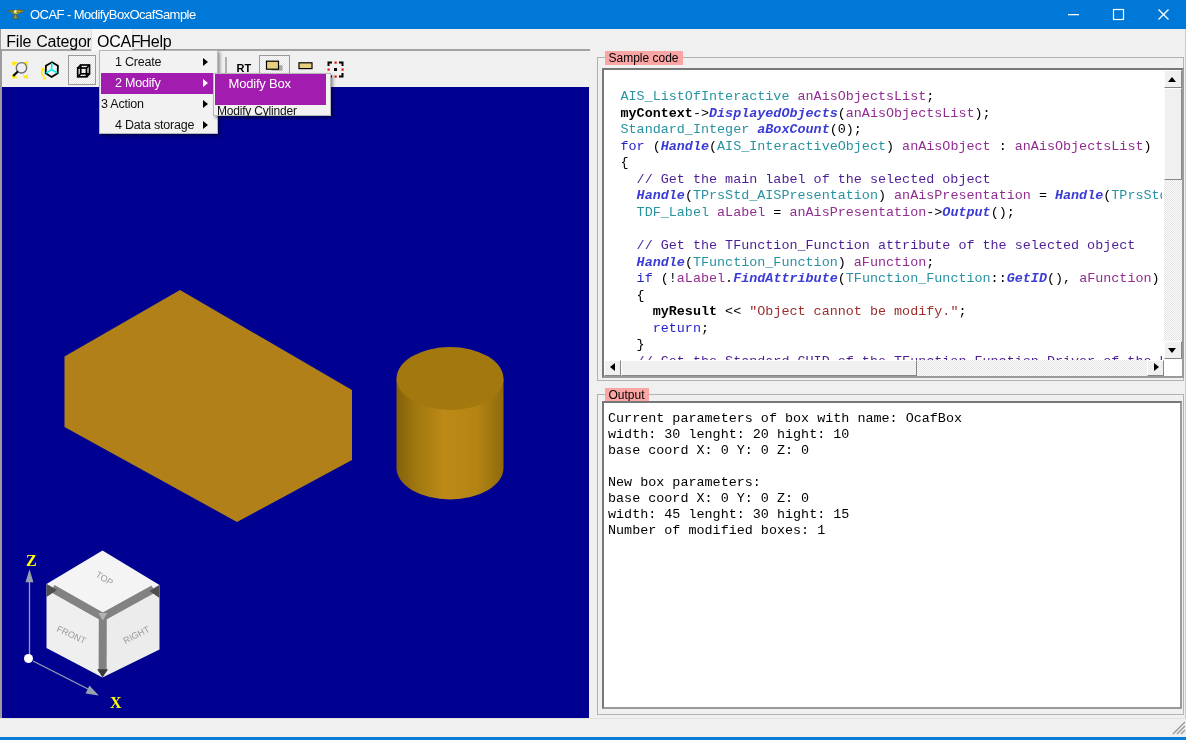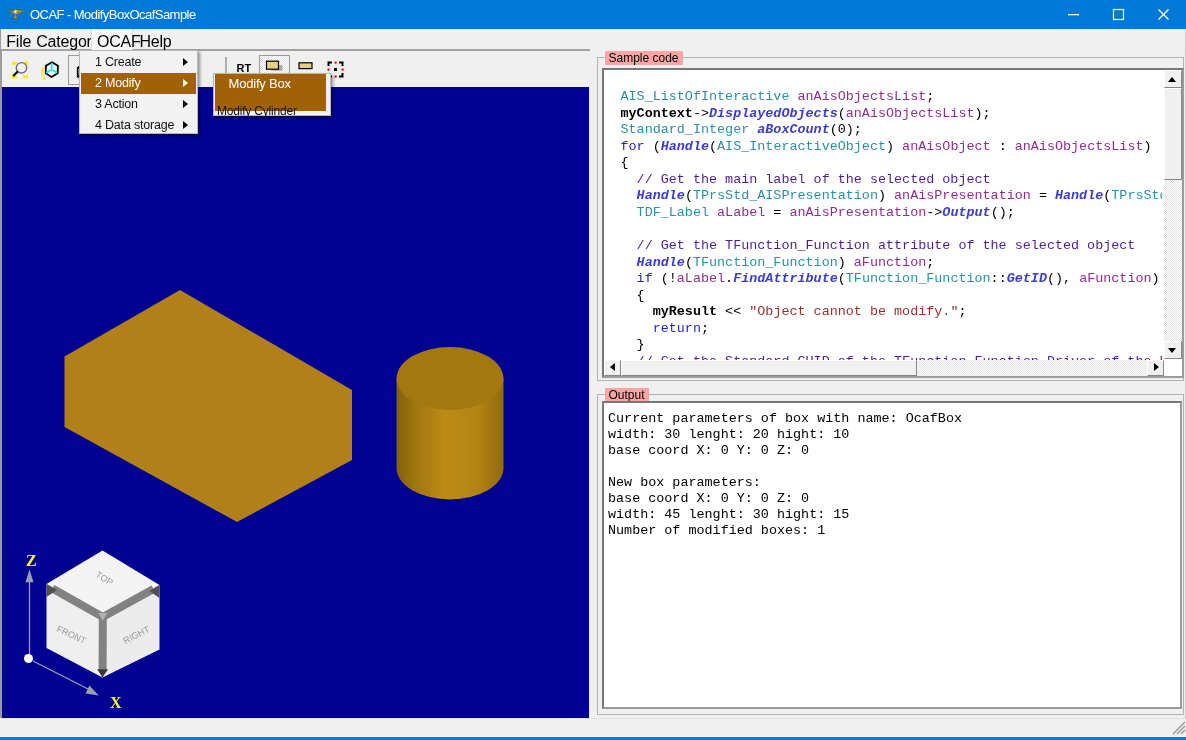--- a/index.html
+++ b/index.html
@@ -21,21 +21,21 @@
 .k{color:#2323cc;font-weight:normal}.b{font-weight:bold}.c{color:#4c1d95}.s{color:#9b2d2d}
 .sb{position:absolute;background:#f0f0f0}
 .sbtn{position:absolute;background:#f0f0f0;border:1px solid;border-color:#ffffff #868686 #868686 #ffffff}
 .track{background-image:conic-gradient(#fdfdfd 25%,#e3e3e3 0 50%,#fdfdfd 0 75%,#e3e3e3 0);background-size:2px 2px}
 .thumb{position:absolute;background:#f0f0f0;border:1px solid;border-color:#fdfdfd #868686 #868686 #fdfdfd}
 .arr{position:absolute;width:0;height:0}
 #statusbar{position:absolute;left:0;top:718px;width:1186px;height:19px;background:#f0f0f0;border-top:1px solid #e2e2e2}
 #bottomline{position:absolute;left:0;top:737px;width:1186px;height:3px;background:#0c7bd5}
 .menupanel{position:absolute;background:#f2f2f2;border:1px solid #b8b8b8;box-shadow:2px 2px 3px rgba(0,0,0,0.4);font-size:12.5px;letter-spacing:-0.2px;color:#111;z-index:50}
 .mitem{position:absolute;left:1px;right:1px;height:21px;line-height:21px}
-.hl{background:#a16207;color:#fff}
+.hl{background:#a21caf;color:#fff}
 .marr{position:absolute;width:0;height:0;border-left:5px solid #000;border-top:4.5px solid transparent;border-bottom:4.5px solid transparent}
 </style></head><body>
 <div id="titlebar">
 <svg class="abs" style="left:7px;top:9px" width="18" height="11" viewBox="0 0 18 11">
 <path d="M0.5 2.5 L4 1.2 L6.5 2 L11 0.8 L14.5 1.8 L17 0.8 L16.5 2.6 L13.5 3.4 Z" fill="#caa10e" stroke="#6a5203" stroke-width="0.6"></path>
 <path d="M2.8 2.6 Q8.5 7.8 14.2 2.8 L13 3.2 Q8.5 6.2 4 3 Z" fill="#8a6a06"></path>
 <path d="M3.5 2.8 Q8.5 7 13.5 3 Q8.6 5.4 3.5 2.8 Z" fill="#e8c41a"></path>
 <circle cx="8.3" cy="2.6" r="1.5" fill="#fffbe0" stroke="#caa10e" stroke-width="0.5"></circle>
 <path d="M7.6 5.5 L9.4 5.5 L9.2 7.5 L11.5 9.3 L5.5 9.3 L7.8 7.5 Z" fill="#d4a90f" stroke="#6a5203" stroke-width="0.6"></path>
 </svg>
@@ -208,27 +208,27 @@
 Number of modified boxes: 1</div>
 <div class="abs" style="left:1185px;top:29px;width:1px;height:689px;background:#cccccc"></div>
 <div id="statusbar"></div>
 <svg class="abs" style="left:1170px;top:719px" width="16" height="16" viewBox="0 0 16 16">
 <g stroke="#9a9a9a" stroke-width="1.4">
 <path d="M3 15 L15 3 M7 15 L15 7 M11 15 L15 11"></path>
 </g>
 </svg>
 <div id="bottomline"></div>
 
-<div class="menupanel" style="left:79px;top:50.4px;width:118.5px;height:84px">
+<div class="menupanel" style="left:99px;top:50.4px;width:118.5px;height:84px">
 <div class="mitem" style="top:1px;padding-left:14px">1 Create</div>
 <div class="mitem hl" style="top:22px;padding-left:14px">2 Modify</div>
-<div class="mitem" style="top:43px;padding-left:14px">3 Action</div>
+<div class="mitem" style="top:43px;">3 Action</div>
 <div class="mitem" style="top:64px;padding-left:14px">4 Data storage</div>
 <div class="marr" style="left:102.5px;top:7px"></div>
 <div class="marr" style="left:102.5px;top:28px;border-left-color:#fff"></div>
 <div class="marr" style="left:102.5px;top:49px"></div>
 <div class="marr" style="left:102.5px;top:70px"></div>
 </div>
 
 <div class="menupanel" style="left:213px;top:72.8px;width:117.5px;height:42.8px">
-<div class="mitem hl" style="top:0.6px;height:37px;line-height:20.4px;right:4px;padding-left:13.5px;font-size:13px">Modify Box</div>
+<div class="mitem hl" style="top:0.6px;height:31px;line-height:20.4px;right:4px;padding-left:13.5px;font-size:13px">Modify Box</div>
 <div class="mitem" style="top:27px;height:21px;padding-left:2px;font-size:12px">Modify Cylinder</div>
 </div>
 
 </body></html>

